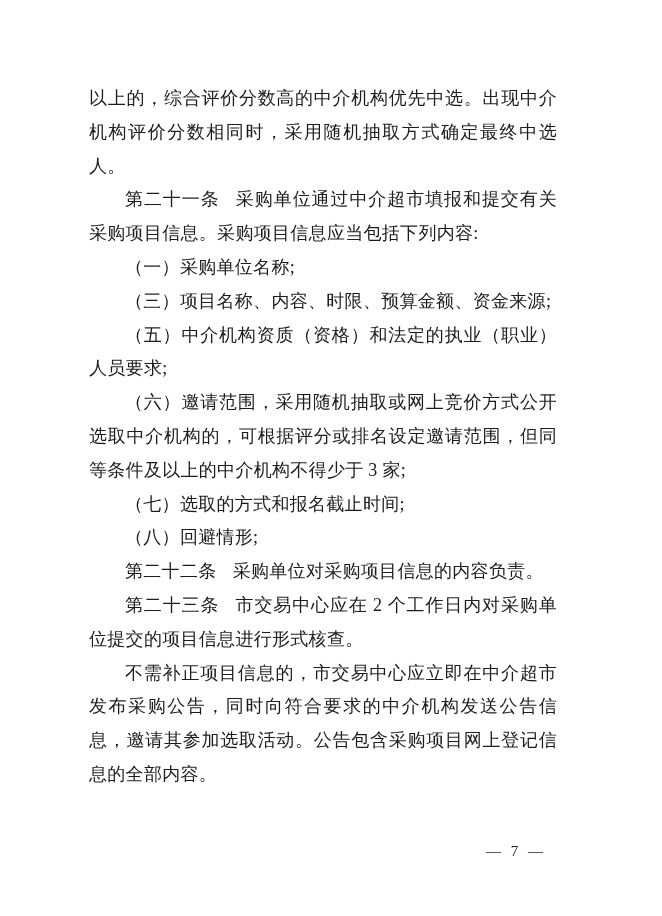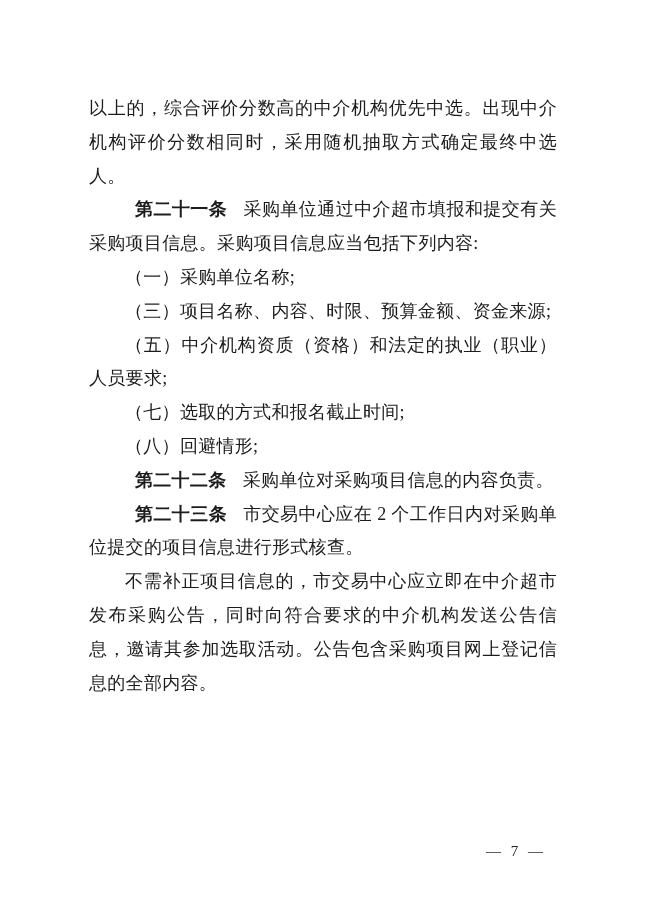--- a/index.html
+++ b/index.html
@@ -16,41 +16,40 @@
   }
   .page {
     position: absolute;
     left: 0; top: 0;
     width: 662px; height: 916px;
     background: #ffffff;
   }
   .content {
     position: absolute;
     left: 89px;
-    top: 92px;
+    top: 82px;
     width: 468px;
     font-size: 18px;
     line-height: 33.8px;
     color: #1c1c1c;
     text-align: justify;
     text-justify: inter-ideograph;
     letter-spacing: 0.3px;
   }
   .para {
     margin: 0;
     padding: 0;
     text-indent: 2em;
   }
   .para.noind {
     text-indent: 0;
   }
   .art-label {
-    font-weight: bold;
+    font-weight: normal;
     margin-right: 0.9em;
-    margin-left: 10px;
   }
   .pagenum {
     position: absolute;
     top: 843px;
     right: 116px;
     font-size: 15px;
     color: #222222;
     letter-spacing: 3px;
     white-space: nowrap;
   }
@@ -61,20 +60,21 @@
 <div class="page">
   <div class="content">
 
     <p class="para noind">以上的，综合评价分数高的中介机构优先中选。出现中介机构评价分数相同时，采用随机抽取方式确定最终中选人。</p>
 
     <p class="para"><span class="art-label">第二十一条</span><span>采购单位通过中介超市填报和提交有关采购项目信息。采购项目信息应当包括下列内容:</span></p>
 
     <p class="para">（一）采购单位名称;</p>
     <p class="para">（三）项目名称、内容、时限、预算金额、资金来源;</p>
     <p class="para">（五）中介机构资质（资格）和法定的执业（职业）人员要求;</p>
+    <p class="para">（六）邀请范围，采用随机抽取或网上竞价方式公开选取中介机构的，可根据评分或排名设定邀请范围，但同等条件及以上的中介机构不得少于 3 家;</p>
     <p class="para">（七）选取的方式和报名截止时间;</p>
     <p class="para">（八）回避情形;</p>
 
     <p class="para"><span class="art-label">第二十二条</span><span>采购单位对采购项目信息的内容负责。</span></p>
 
     <p class="para"><span class="art-label">第二十三条</span><span>市交易中心应在 2 个工作日内对采购单位提交的项目信息进行形式核查。</span></p>
 
     <p class="para">不需补正项目信息的，市交易中心应立即在中介超市发布采购公告，同时向符合要求的中介机构发送公告信息，邀请其参加选取活动。公告包含采购项目网上登记信息的全部内容。</p>
 
   </div>

